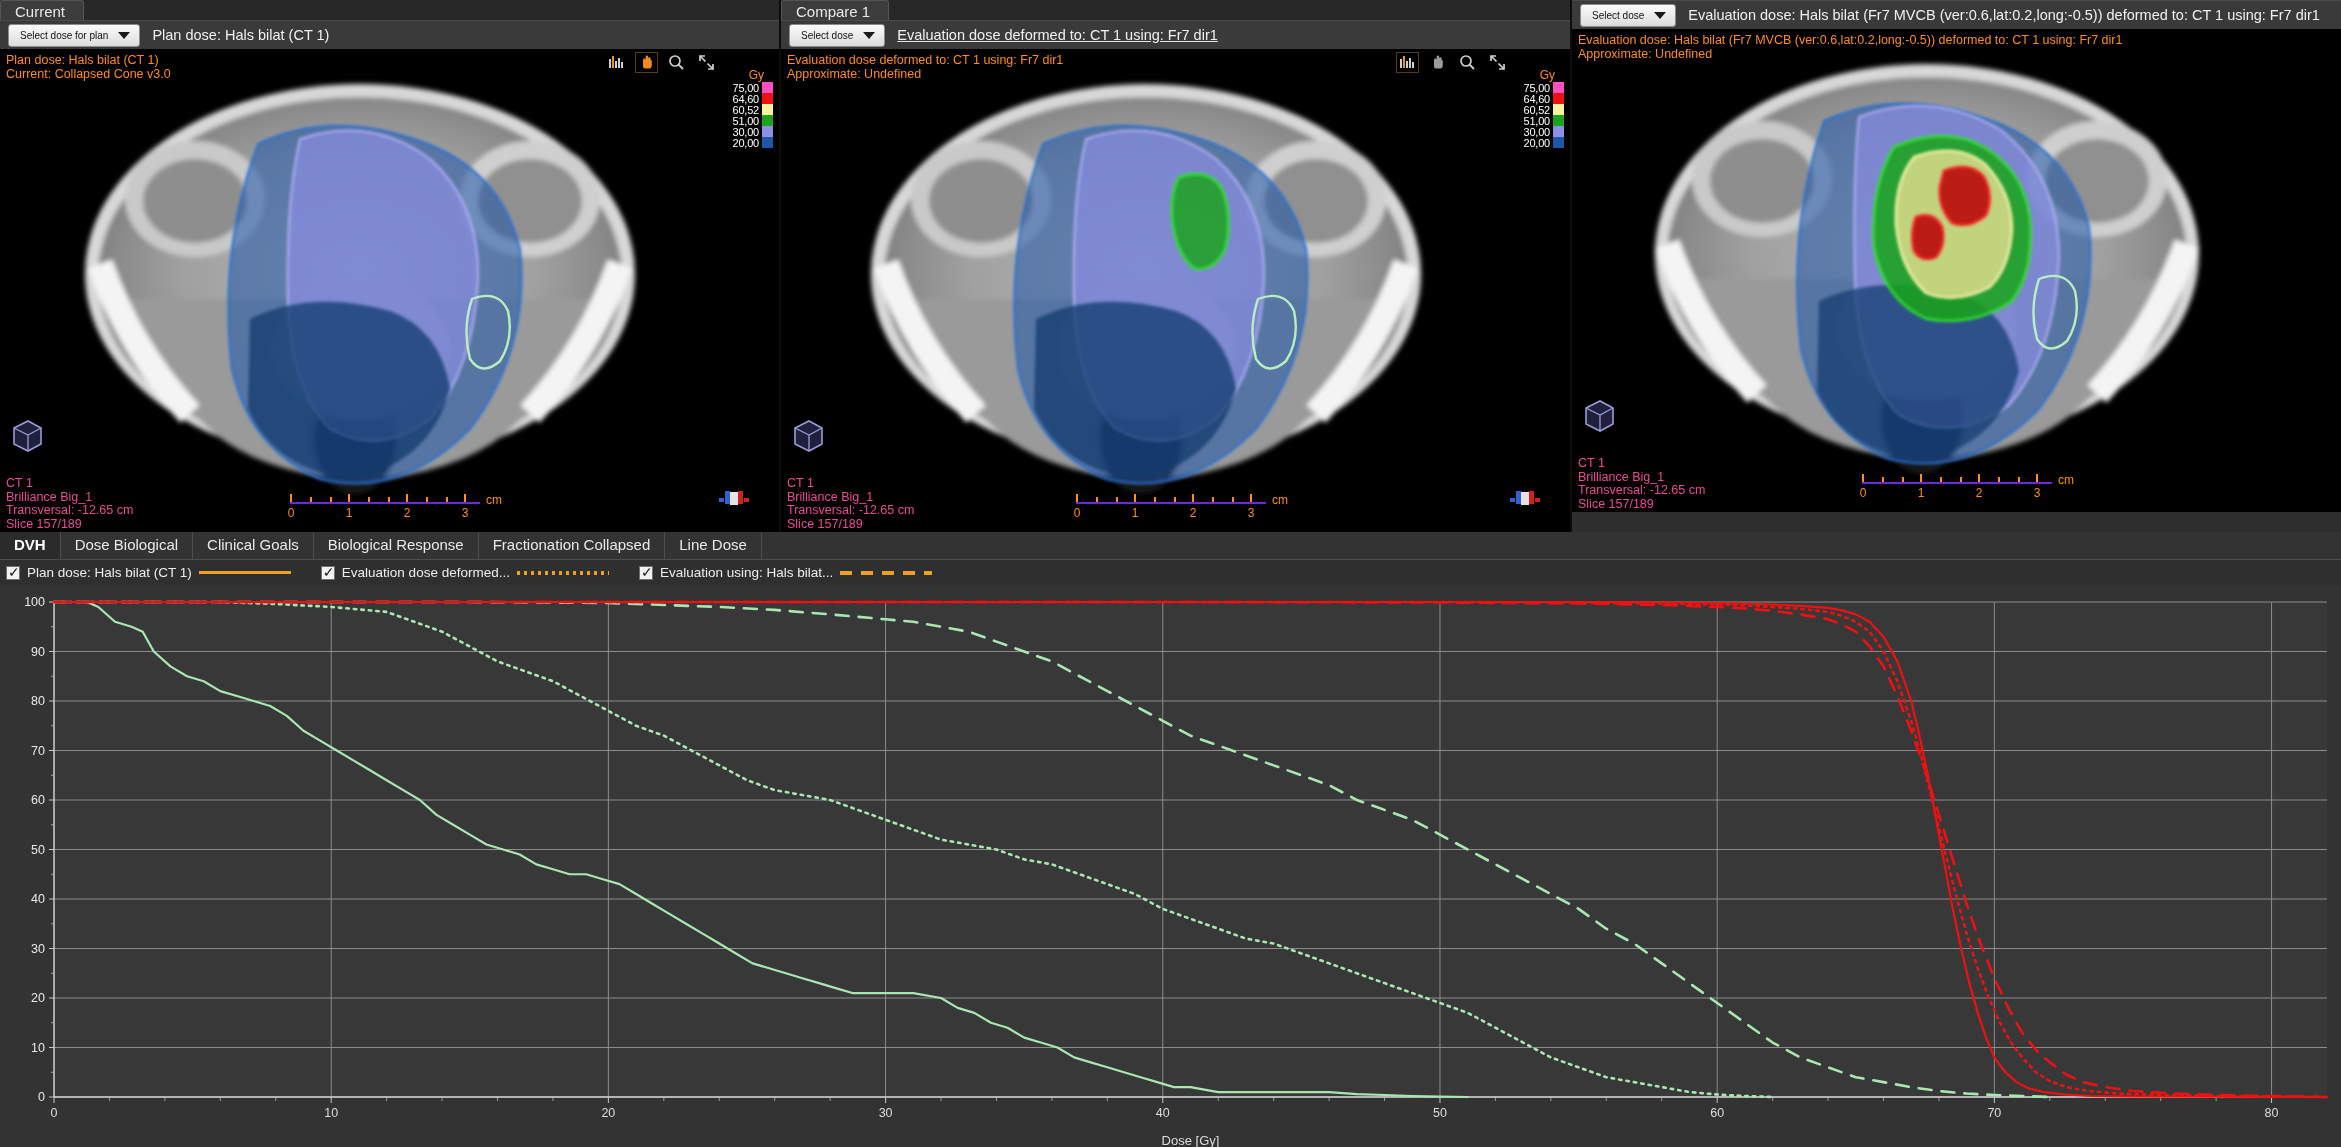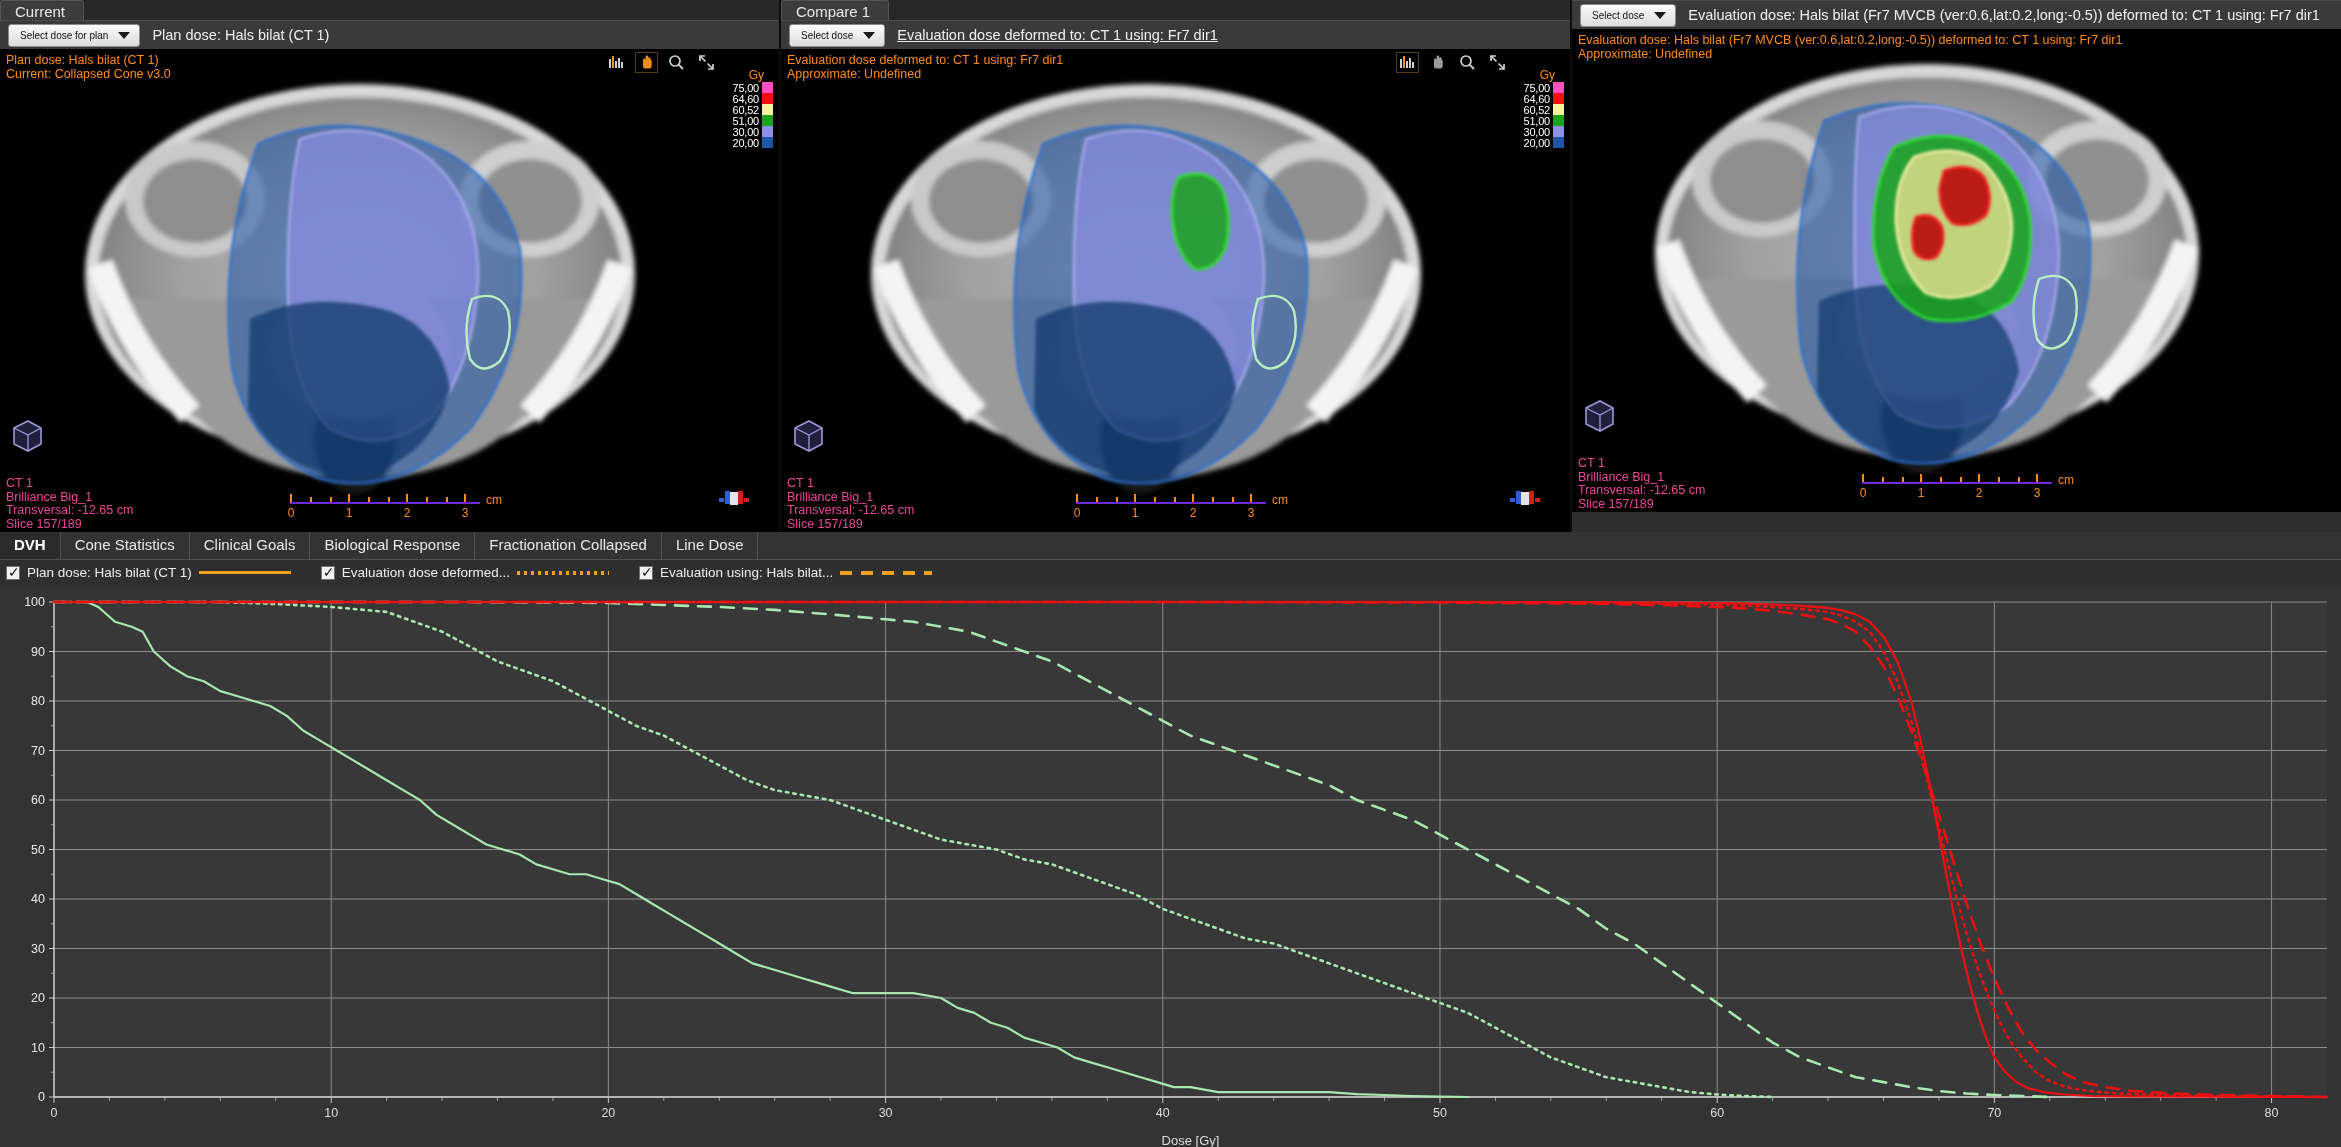--- a/index.html
+++ b/index.html
@@ -493,21 +493,21 @@
           <span class="num" style="left:175px">3</span>
         </div>
       </div>
     </div>
   </div>
 
   <div class="bottom">
 
     <div class="tabbar">
       <div class="btab active">DVH</div>
-      <div class="btab">Cone Statistics</div>
+      <div class="btab">Dose Biological</div>
       <div class="btab">Clinical Goals</div>
       <div class="btab">Biological Response</div>
       <div class="btab">Fractionation Collapsed</div>
       <div class="btab">Line Dose</div>
     </div>
 
     <div class="legendbar">
       <div class="lg-item">
         <span class="cbx"></span>
         <span class="lg-txt">Plan dose: Hals bilat (CT 1)</span>

